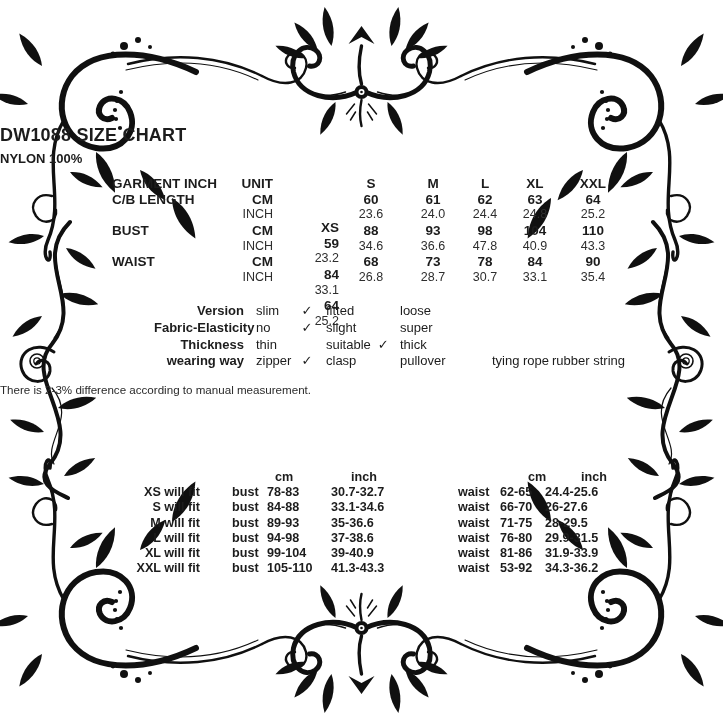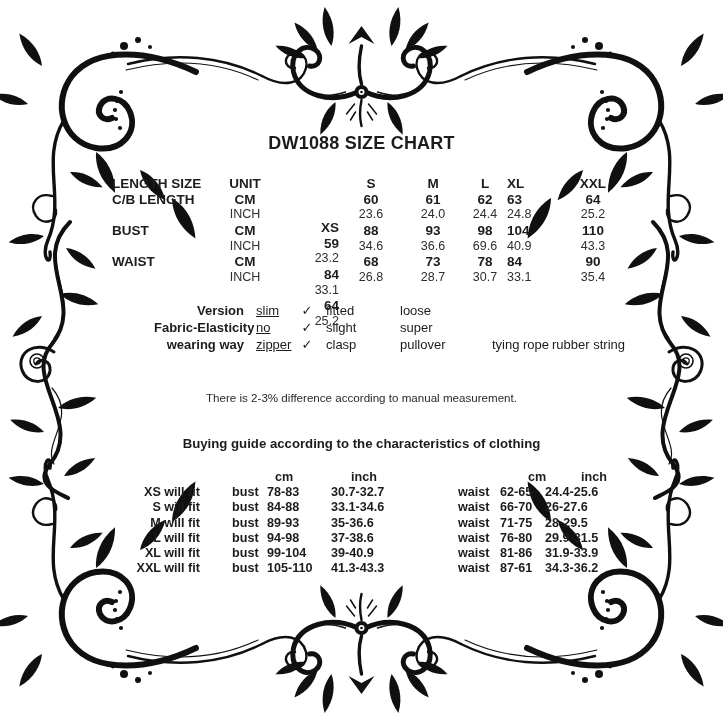--- a/index.html
+++ b/index.html
@@ -1,43 +1,43 @@
 <!DOCTYPE html>
 <html><head>
 <meta charset="utf-8">
 <style>
   html,body{margin:0;padding:0;background:#ffffff;}
   body{width:723px;height:720px;overflow:hidden;font-family:"Liberation Sans",sans-serif;color:#1c1c1c;}
   #page{position:relative;width:723px;height:720px;background:#fff;}
   #border-svg{position:absolute;left:0;top:0;width:723px;height:720px;pointer-events:none;}
 
   .abs{position:absolute;}
-  .ctr{left:0;right:0;text-align:center;margin-top:8px;}
+  .ctr{left:0;right:0;}
 
   #title{top:125px;font-size:18px;font-weight:700;letter-spacing:.2px;}
   #subtitle{top:151px;font-size:13px;font-weight:700;}
 
   
   #size-table{left:112px;top:176px;font-size:13.5px;font-weight:700;}
   .st-row{display:flex;height:15.7px;line-height:15.7px;white-space:nowrap;}
   .st-row.light{font-weight:400;font-size:12.5px;color:#2e2e2e;}
   .st-label{width:105px;text-align:left;}
-  .st-unit{width:56px;text-align:center;}
+  .st-unit{width:56px;text-align:right;}
   .st-c0{width:66px;text-align:right;margin-top:44px;}
   .st-c1{width:64px;text-align:center;}
   .st-c2{width:60px;text-align:center;}
   .st-c3{width:44px;text-align:center;}
-  .st-c4{width:56px;text-align:left;}
+  .st-c4{width:56px;text-align:center;}
   .st-c5{width:60px;text-align:center;}
 
   
   #attrs{left:130px;top:303px;font-size:13px;}
   .attr-row{display:flex;height:16.8px;line-height:16.8px;white-space:nowrap;}
   .attr-label{width:90px;text-align:right;font-weight:700;margin-left:24px;}
-  .attr-opt1{width:40px;padding-left:12px;text-decoration:underline;}
+  .attr-opt1{width:40px;padding-left:12px;}
   .attr-chk1{width:22px;text-align:center;}
   .attr-opt2{width:70px;padding-left:8px;}
   .attr-opt2 .inline-chk{margin-left:7px;}
   .attr-opt3{width:62px;padding-left:4px;}
   .attr-opt4{width:84px;padding-left:3px;text-align:right;}
   .attr-opt5{padding-left:3px;}
 
   
   #notes{top:383px;font-size:11.6px;line-height:14.6px;color:#2a2a2a;}
   #guide-title{top:428px;font-size:13.2px;font-weight:700;}
@@ -152,24 +152,25 @@
     </g>
     <g>
       <use href="#sv" transform="translate(56,360)"></use>
     </g>
     <g>
       <use href="#sv" transform="translate(667,360) scale(-1,1)"></use>
     </g>
   </svg>
 
   <div id="title" class="abs ctr">DW1088 SIZE CHART</div>
+  <div id="subtitle" class="abs ctr">NYLON 100%</div>
 
   <div id="size-table" class="abs">
     <div class="st-row">
-      <span class="st-label">LENGTH SIZE</span>
+      <span class="st-label">GARMENT INCH</span>
       <span class="st-unit">UNIT</span>
       <span class="st-c0">XS</span>
       <span class="st-c1">S</span>
       <span class="st-c2">M</span>
       <span class="st-c3">L</span>
       <span class="st-c4">XL</span>
       <span class="st-c5">XXL</span>
     </div>
 
     <div class="st-row">
@@ -201,21 +202,21 @@
       <span class="st-c3">98</span>
       <span class="st-c4">104</span>
       <span class="st-c5">110</span>
     </div>
     <div class="st-row light">
       <span class="st-label"></span>
       <span class="st-unit">INCH</span>
       <span class="st-c0">33.1</span>
       <span class="st-c1">34.6</span>
       <span class="st-c2">36.6</span>
-      <span class="st-c3">69.6</span>
+      <span class="st-c3">47.8</span>
       <span class="st-c4">40.9</span>
       <span class="st-c5">43.3</span>
     </div>
     <div class="st-row">
       <span class="st-label">WAIST</span>
       <span class="st-unit">CM</span>
       <span class="st-c0">64</span>
       <span class="st-c1">68</span>
       <span class="st-c2">73</span>
       <span class="st-c3">78</span>
@@ -247,34 +248,42 @@
     <div class="attr-row">
       <span class="attr-label">Fabric-Elasticity</span>
       <span class="attr-opt1">no</span>
       <span class="attr-chk1">✓</span>
       <span class="attr-opt2"><span>slight</span><span class="inline-chk"></span></span>
       <span class="attr-opt3">super</span>
       <span class="attr-opt4"></span>
       <span class="attr-opt5"></span>
     </div>
     <div class="attr-row">
+      <span class="attr-label">Thickness</span>
+      <span class="attr-opt1">thin</span>
+      <span class="attr-chk1"></span>
+      <span class="attr-opt2"><span>suitable</span><span class="inline-chk">✓</span></span>
+      <span class="attr-opt3">thick</span>
+      <span class="attr-opt4"></span>
+      <span class="attr-opt5"></span>
+    </div>
+    <div class="attr-row">
       <span class="attr-label">wearing way</span>
       <span class="attr-opt1">zipper</span>
       <span class="attr-chk1">✓</span>
       <span class="attr-opt2"><span>clasp</span><span class="inline-chk"></span></span>
       <span class="attr-opt3">pullover</span>
       <span class="attr-opt4">tying rope</span>
       <span class="attr-opt5">rubber string</span>
     </div>
   </div>
 
   <div id="notes" class="abs ctr">
     <div>There is 2-3% difference according to manual measurement.</div>
   </div>
-  <div id="guide-title" class="abs ctr">Buying guide according to the characteristics of clothing</div>
 
   <div id="fit-table" class="abs">
     <div class="ft-row">
       <span class="ft-size"></span>
       <span class="ft-part"></span>
       <span class="ft-bcm ft-h">cm</span>
       <span class="ft-binch ft-hinch">inch</span>
       <span class="ft-waist"></span>
       <span class="ft-wcm ft-h">cm</span>
       <span class="ft-winch ft-h">inch</span>
@@ -324,18 +333,18 @@
       <span class="ft-waist">waist</span>
       <span class="ft-wcm">81-86</span>
       <span class="ft-winch">31.9-33.9</span>
     </div>
     <div class="ft-row">
       <span class="ft-size">XXL will fit</span>
       <span class="ft-part">bust</span>
       <span class="ft-bcm">105-110</span>
       <span class="ft-binch">41.3-43.3</span>
       <span class="ft-waist">waist</span>
-      <span class="ft-wcm">87-61</span>
+      <span class="ft-wcm">53-92</span>
       <span class="ft-winch">34.3-36.2</span>
     </div>
   </div>
 
 </div>
 
 </body></html>

